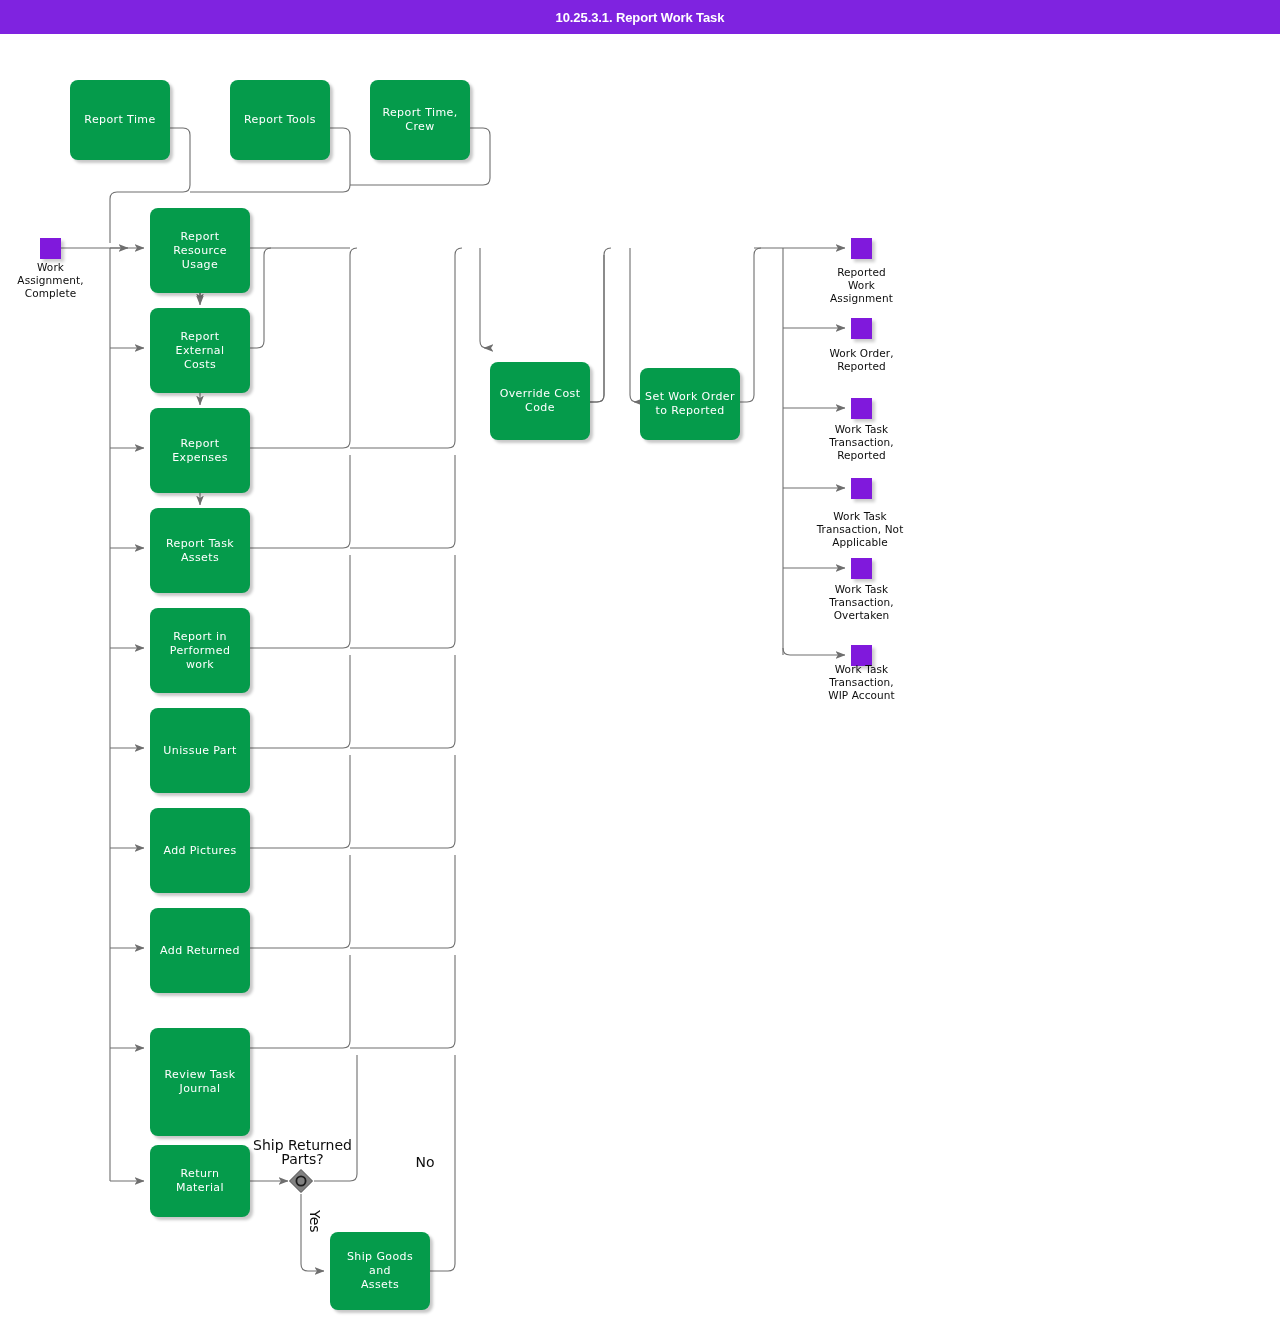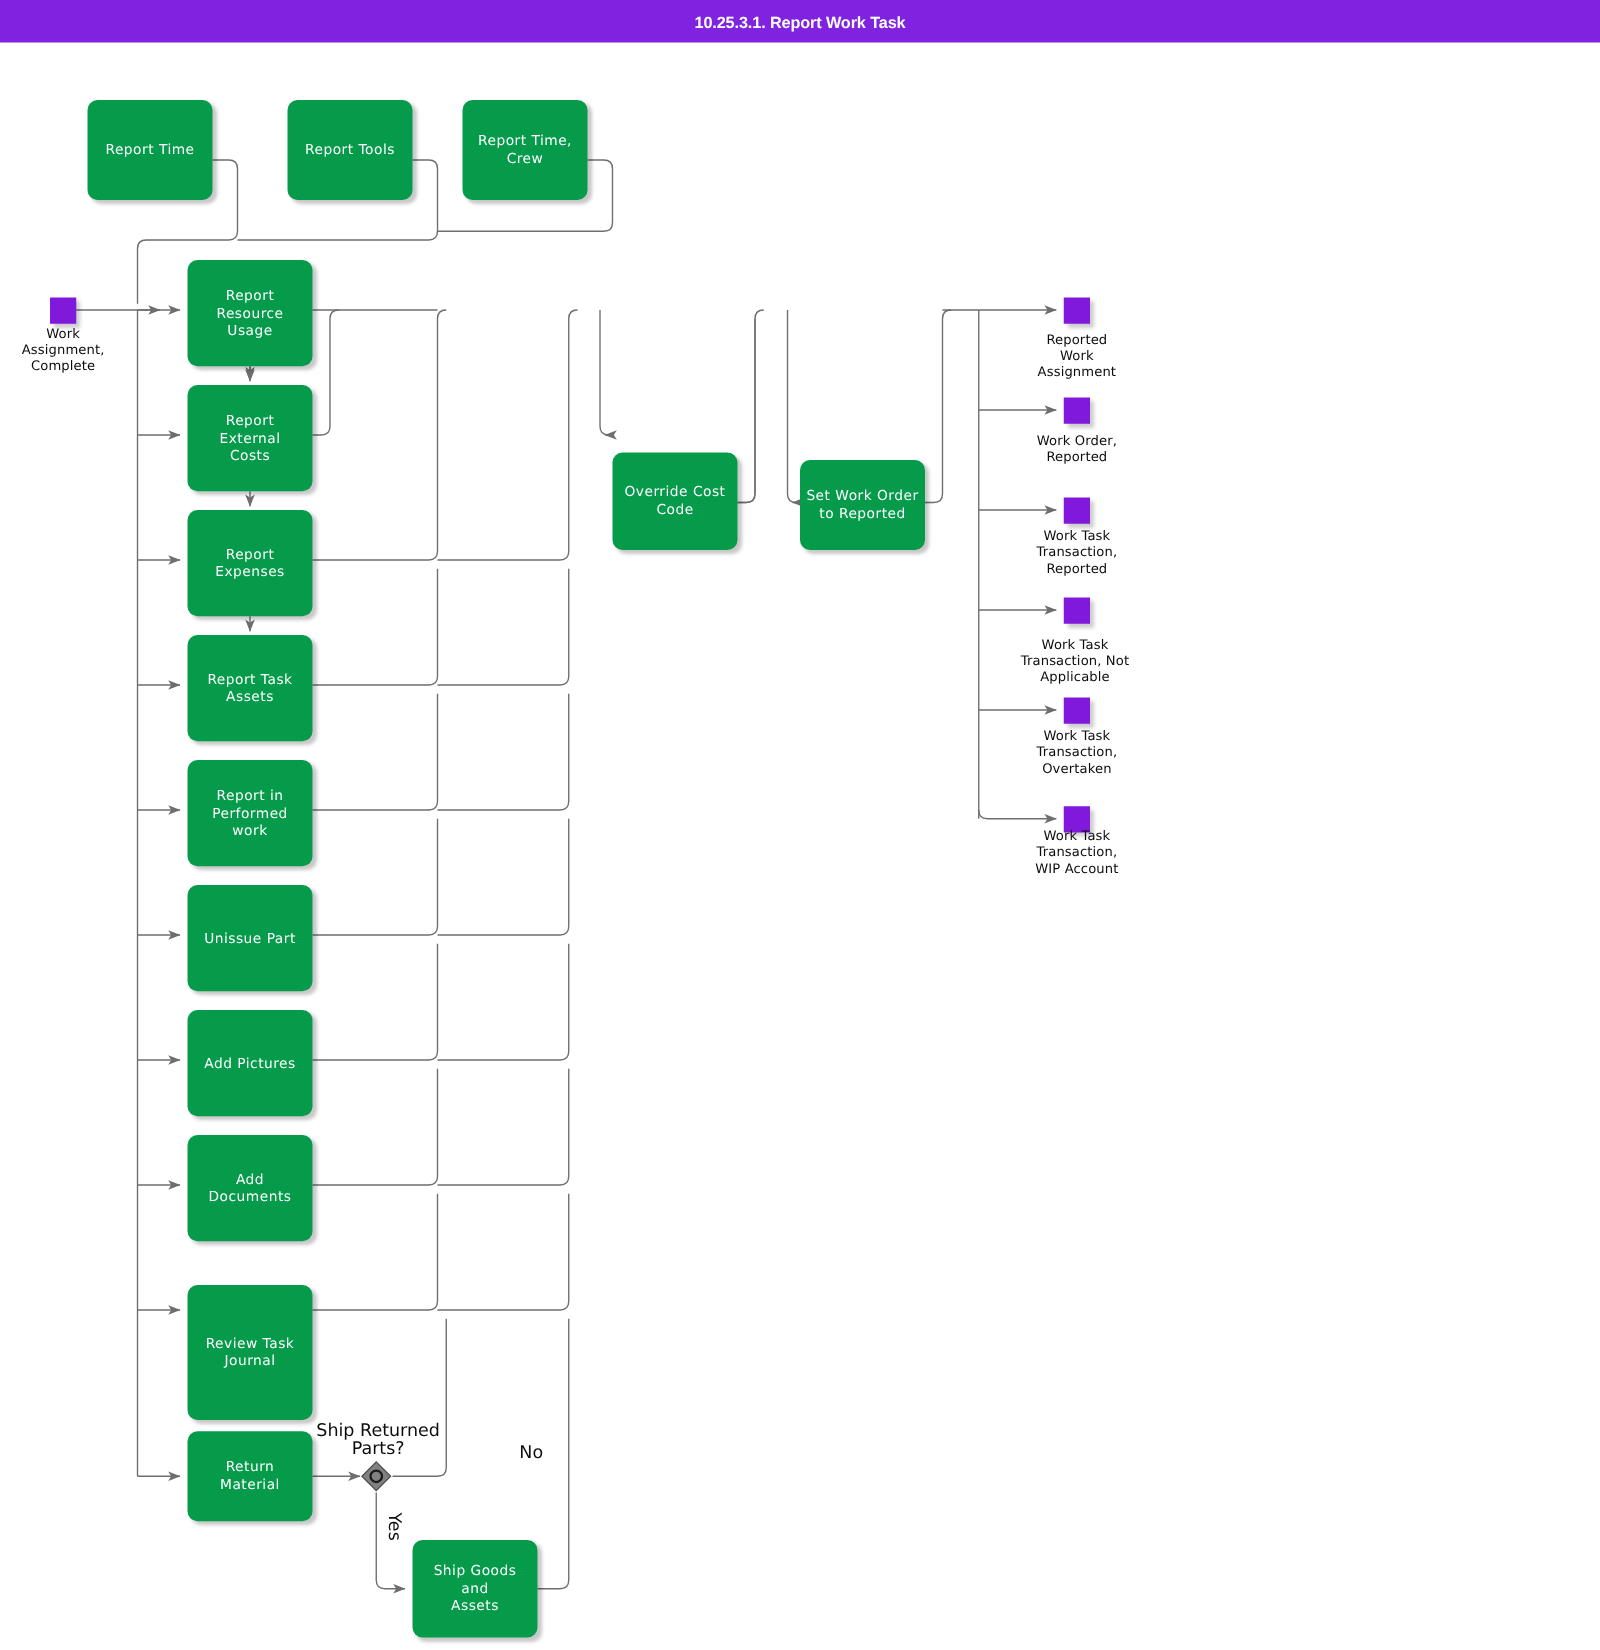--- a/index.html
+++ b/index.html
@@ -230,21 +230,21 @@
       <span>Performed work</span>
     </span>
   </div>
   <div class="task" style="left:150px; top:708px; width:100px; height:85px;">
     <span>Unissue Part</span>
   </div>
   <div class="task" style="left:150px; top:808px; width:100px; height:85px;">
     <span>Add Pictures</span>
   </div>
   <div class="task" style="left:150px; top:908px; width:100px; height:85px;">
-    <span>Add Documents</span>
+    <span>Add Returned</span>
   </div>
   <div class="task" style="left:150px; top:1028px; width:100px; height:108px;">
     <span>
       <span>Review Task</span><br>
       <span>Journal</span>
     </span>
   </div>
   <div class="task" style="left:150px; top:1145px; width:100px; height:72px;">
     <span>Return Material</span>
   </div>

